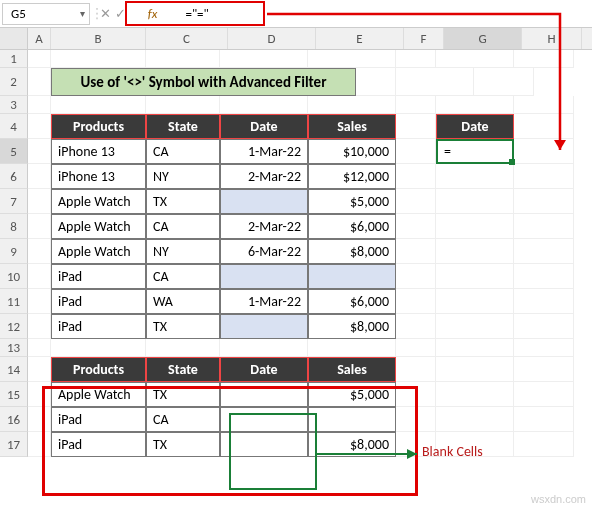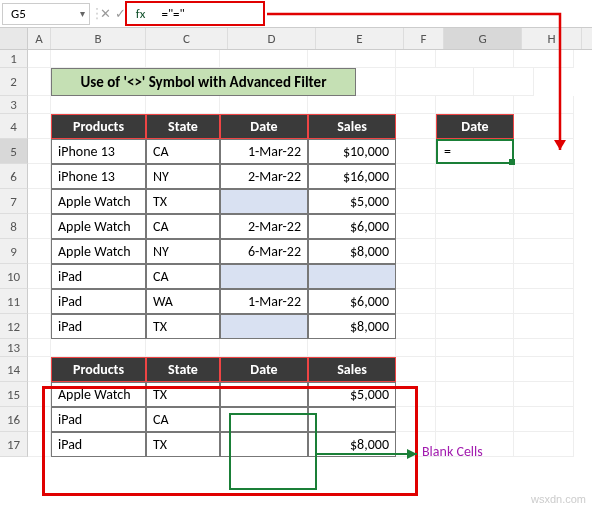--- a/index.html
+++ b/index.html
@@ -5,21 +5,21 @@
 * { box-sizing: border-box; margin: 0; padding: 0; }
 body { font-family: Calibri, Arial, sans-serif; font-size: 14px; background: #fff; color: #000; width: 592px; height: 509px; position: relative; overflow: hidden; }
 
 
 .formula-bar { display: flex; align-items: center; height: 28px; border-bottom: 1px solid #ccc; background: #fff; }
 .name-box { width: 88px; border: 1px solid #ccc; margin: 2px 0 2px 2px; display: flex; align-items: center; padding: 0 4px 0 8px; height: 22px; font-size: 13px; }
 .name-box .chev { margin-left: auto; font-size: 10px; color: #666; }
 .fx-sep { width: 6px; color: #ccc; text-align:center;}
 .fx-icons { display:flex; align-items:center; gap:4px; padding:0 4px; color:#999;}
 .fx-icons span { font-size: 13px; }
-.fx-label { color: #14532d; margin: 0 6px; font-size: 13px;}
+.fx-label { font-style: italic; color: #a16207; margin: 0 18px; font-size: 13px;}
 .formula-input { flex:1; padding: 0 6px; font-size: 13px; height:22px; display:flex; align-items:center;}
 .red-box-fb { border: 2px solid #e00000; position: absolute; top: 1px; left: 125px; width: 140px; height: 25px; }
 
 
 .col-headers { display:flex; height: 22px; background: #f0f0f0; border-bottom:1px solid #ccc;}
 .row-hdr-corner { width: 28px; border-right:1px solid #ccc; background:#e8e8e8;}
 .col-hdr { text-align:center; font-size:13px; color:#555; border-right:1px solid #ddd; display:flex; align-items:center; justify-content:center; background:#f0f0f0;}
 .col-hdr.sel { background: #d8d8d8; }
 .cA{width:23px;} .cB{width:95px;} .cC{width:82px;} .cD{width:88px;} .cE{width:88px;} .cF{width:40px;} .cG{width:78px;} .cH{width:60px;}
 
@@ -44,21 +44,21 @@
 
 
 .sel-cell { border:2px solid #1a7f37 !important; position:relative;}
 .sel-cell::after{content:"";position:absolute;right:-3px;bottom:-3px;width:6px;height:6px;background:#1a7f37;}
 
 
 .red-arrow { position:absolute; pointer-events:none;}
 .red-big-box { position:absolute; border:3px solid #e00000; }
 .green-box { position:absolute; border:2px solid #1a7f37; }
 .green-arrow { position:absolute; color:#1a7f37; pointer-events:none;}
-.green-label { position:absolute; color:#a21caf; font-size:14px;}
+.green-label { position:absolute; color:#b91c1c; font-size:14px;}
 
 .watermark{position:absolute;right:6px;bottom:4px;color:#ccc;font-size:11px;font-family:Arial;margin-top:20px;}
 </style>
 </head>
 <body>
 
 <div class="formula-bar">
   <div class="name-box">
     <span>G5</span>
     <span class="chev">▾</span>
@@ -145,21 +145,21 @@
   <div class="cell cG bordered sel-cell">=</div>
   <div class="cell cH"></div>
 </div>
 
 <div class="row">
   <div class="row-hdr">6</div>
   <div class="cell cA"></div>
   <div class="cell cB bordered">iPhone 13</div>
   <div class="cell cC bordered">NY</div>
   <div class="cell cD bordered right">2-Mar-22</div>
-  <div class="cell cE bordered right">$16,000</div>
+  <div class="cell cE bordered right">$12,000</div>
   <div class="cell cF"></div>
   <div class="cell cG"></div>
   <div class="cell cH"></div>
 </div>
 
 <div class="row">
   <div class="row-hdr">7</div>
   <div class="cell cA"></div>
   <div class="cell cB bordered">Apple Watch</div>
   <div class="cell cC bordered">TX</div>

